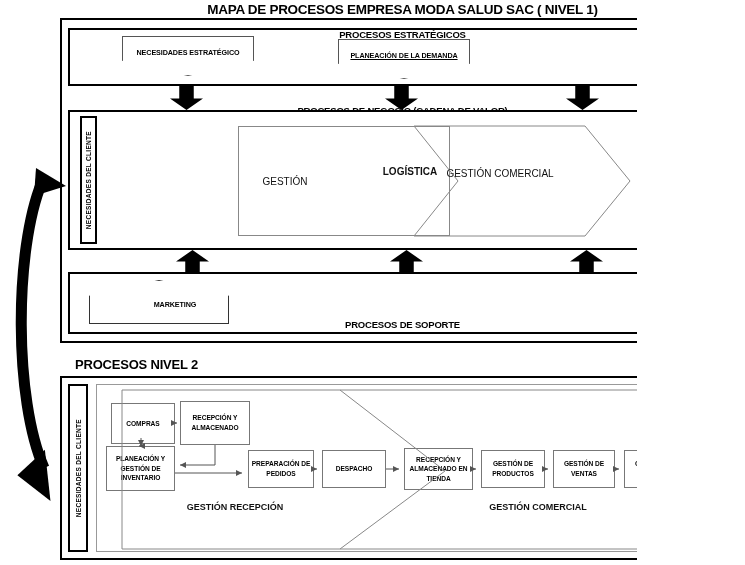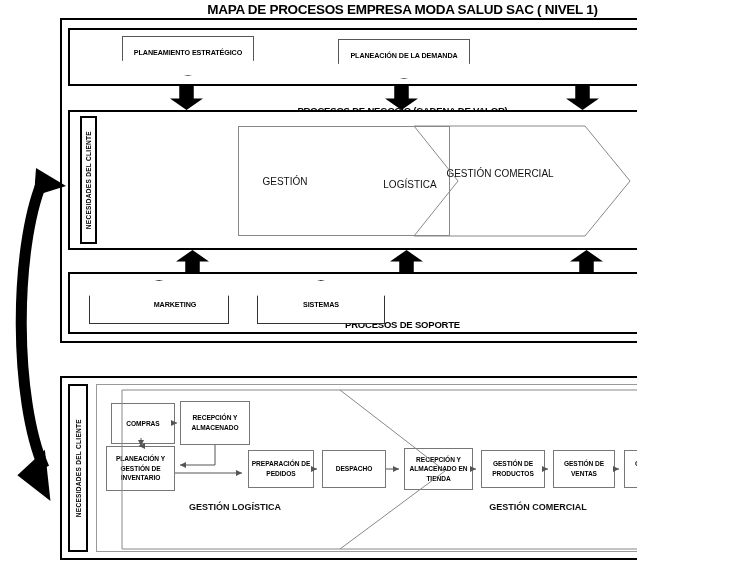--- a/index.html
+++ b/index.html
@@ -128,21 +128,21 @@
   
   .vc-rect {
     left: 238px; top: 126px; width: 212px; height: 110px;
     border: 1px solid #888; background: transparent;
   }
   .vc-label {
     font-size: 10px; color: #111; text-align: center; line-height: 1.5;
     white-space: nowrap;
   }
   .vc-gestion   { left: 240px; top: 174px; width: 90px; }
-  .vc-logistica { left: 370px; top: 177px; width: 80px; }
+  .vc-logistica { left: 370px; top: 164px; width: 80px; font-weight: bold; }
   .vc-comercial { left: 445px; top: 166px; width: 110px; }
 
   
   .barrow-down {
     background: #000;
     -webkit-clip-path: polygon(28% 0, 72% 0, 72% 52%, 100% 52%, 50% 100%, 0 52%, 28% 52%);
     clip-path: polygon(28% 0, 72% 0, 72% 52%, 100% 52%, 50% 100%, 0 52%, 28% 52%);
   }
   .barrow-up {
     background: #000;
@@ -189,25 +189,26 @@
 </head>
 <body>
 
 <div id="canvas">
 
   <div class="abs maintitle">MAPA DE PROCESOS EMPRESA MODA SALUD SAC ( NIVEL 1)</div>
 
   <div class="abs frame-l1"></div>
 
   <div class="abs band band-estrategicos"></div>
+  <div class="abs bandlabel lbl-estrategicos">PROCESOS ESTRATÉGICOS</div>
 
   <div class="abs pent-down" style="left:122px; top:36px; width:132px; height:40px;">
-    <span class="t">PLANEAMIENTO ESTRATÉGICO</span>
-  </div>
-  <div class="abs pent-down" style="left:338px; top:39px; width:132px; height:40px;">
+    <span class="t">NECESIDADES ESTRATÉGICO</span>
+  </div>
+  <div class="abs pent-down" style="left:338px; top:39px; width:132px; height:40px;text-decoration:underline;">
     <span class="t">PLANEACIÓN DE LA DEMANDA</span>
   </div>
 
   <div class="abs barrow-down" style="left:170px; top:86px; width:33px; height:24px;"></div>
   <div class="abs barrow-down" style="left:385px; top:86px; width:33px; height:24px;"></div>
   <div class="abs barrow-down" style="left:566px; top:86px; width:33px; height:24px;"></div>
 
   <div class="abs bandlabel lbl-negocio">PROCESOS DE NEGOCIO (CADENA DE VALOR)</div>
   <div class="abs band band-negocio"></div>
 
@@ -229,24 +230,22 @@
   <div class="abs barrow-up" style="left:176px; top:250px; width:33px; height:24px;"></div>
   <div class="abs barrow-up" style="left:390px; top:250px; width:33px; height:24px;"></div>
   <div class="abs barrow-up" style="left:570px; top:250px; width:33px; height:24px;"></div>
 
   <div class="abs band band-soporte"></div>
   <div class="abs bandlabel lbl-soporte">PROCESOS DE SOPORTE</div>
 
   <div class="abs pent-up" style="left:89px; top:280px; width:140px; height:44px;padding-left:32px;">
     <span class="t">MARKETING</span>
   </div>
-  <div class="abs pent-up" style="left:257px; top:280px; width:128px; height:44px;">
-    <span class="t">SISTEMAS</span>
-  </div>
-
+
+  <div class="abs n2title">PROCESOS NIVEL 2</div>
   <div class="abs frame-l2"></div>
   <div class="abs l2-inner"></div>
 
   <div class="abs sidecol side-l2-left">
     <span>NECESIDADES DEL CLIENTE</span>
   </div>
   <div class="abs sidecol side-l2-right">
     <span>SATISFACCIÓN DEL CLIENTE</span>
   </div>
 
@@ -272,21 +271,21 @@
     <span class="t">GESTIÓN DE PRODUCTOS</span>
   </div>
   <div class="abs pbox" style="left:553px; top:450px; width:62px; height:38px;">
     <span class="t">GESTIÓN DE VENTAS</span>
   </div>
   <div class="abs pbox" style="left:624px; top:450px; width:62px; height:38px;">
     <span class="t">GESTIÓN DE CLIENTES</span>
   </div>
 
   <div class="abs grp-label" style="left:175px; top:500px; width:120px;">
-    <span>GESTIÓN LOGÍSTICA</span>
+    <span>GESTIÓN RECEPCIÓN</span>
   </div>
   <div class="abs grp-label" style="left:478px; top:500px; width:120px;">
     <span>GESTIÓN COMERCIAL</span>
   </div>
 
   <svg class="overlay" viewBox="0 0 745 565">
     <defs>
       <marker id="tri" markerWidth="7" markerHeight="7" refX="6" refY="3" orient="auto">
         <path d="M0,0 L6,3 L0,6 z" fill="#555"></path>
       </marker>

